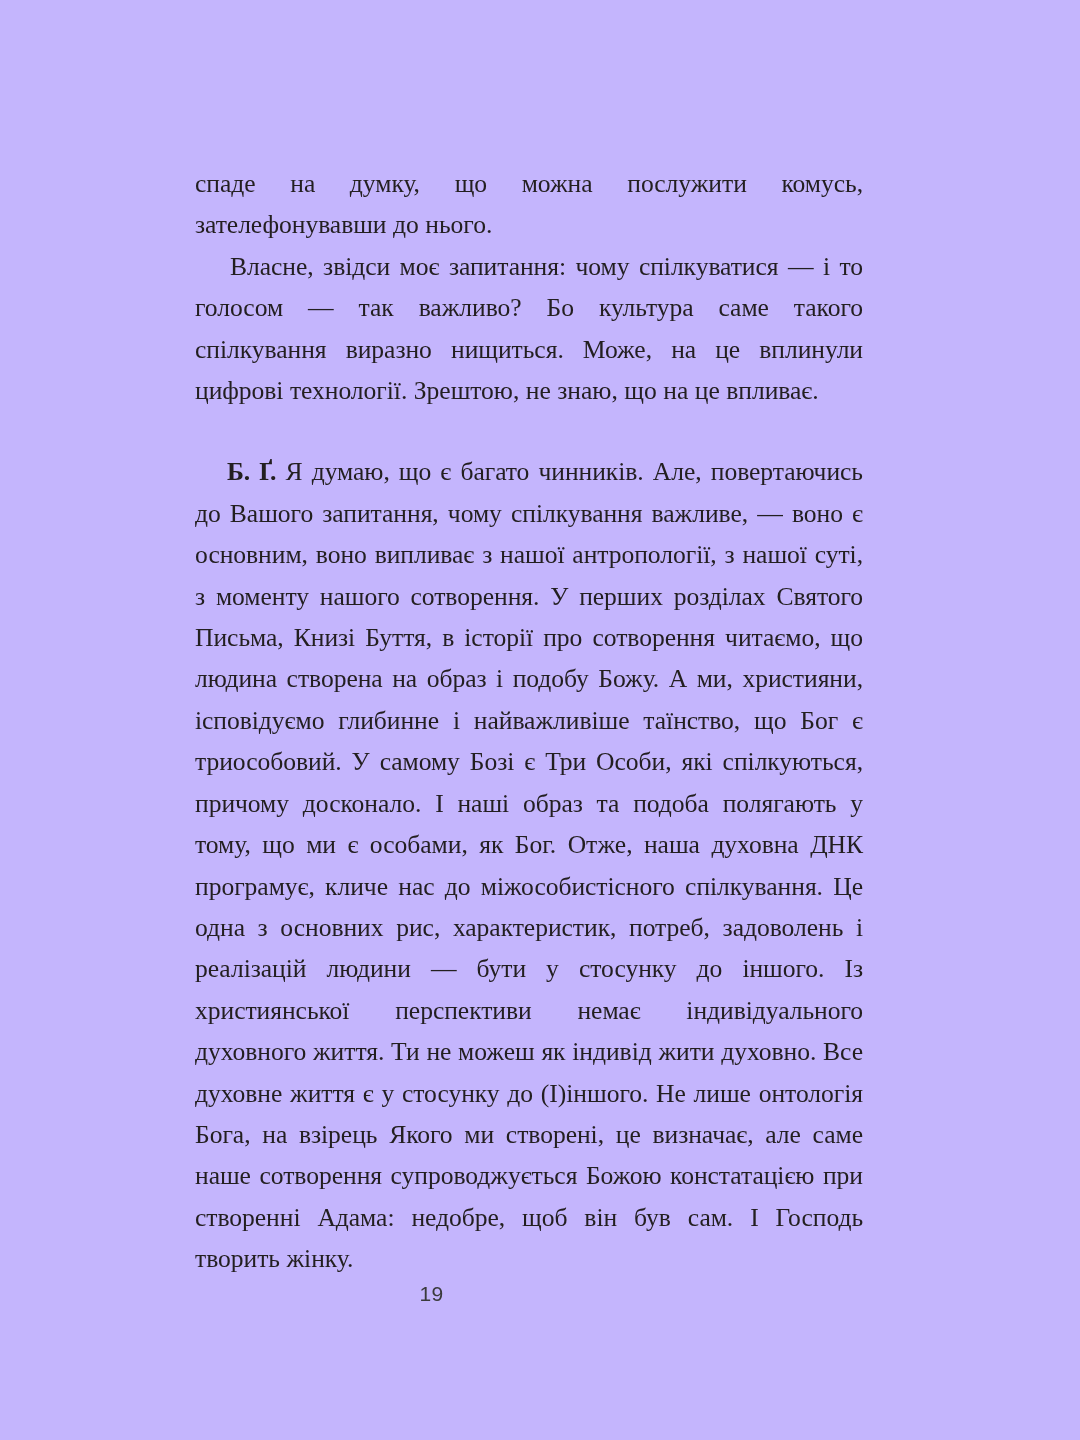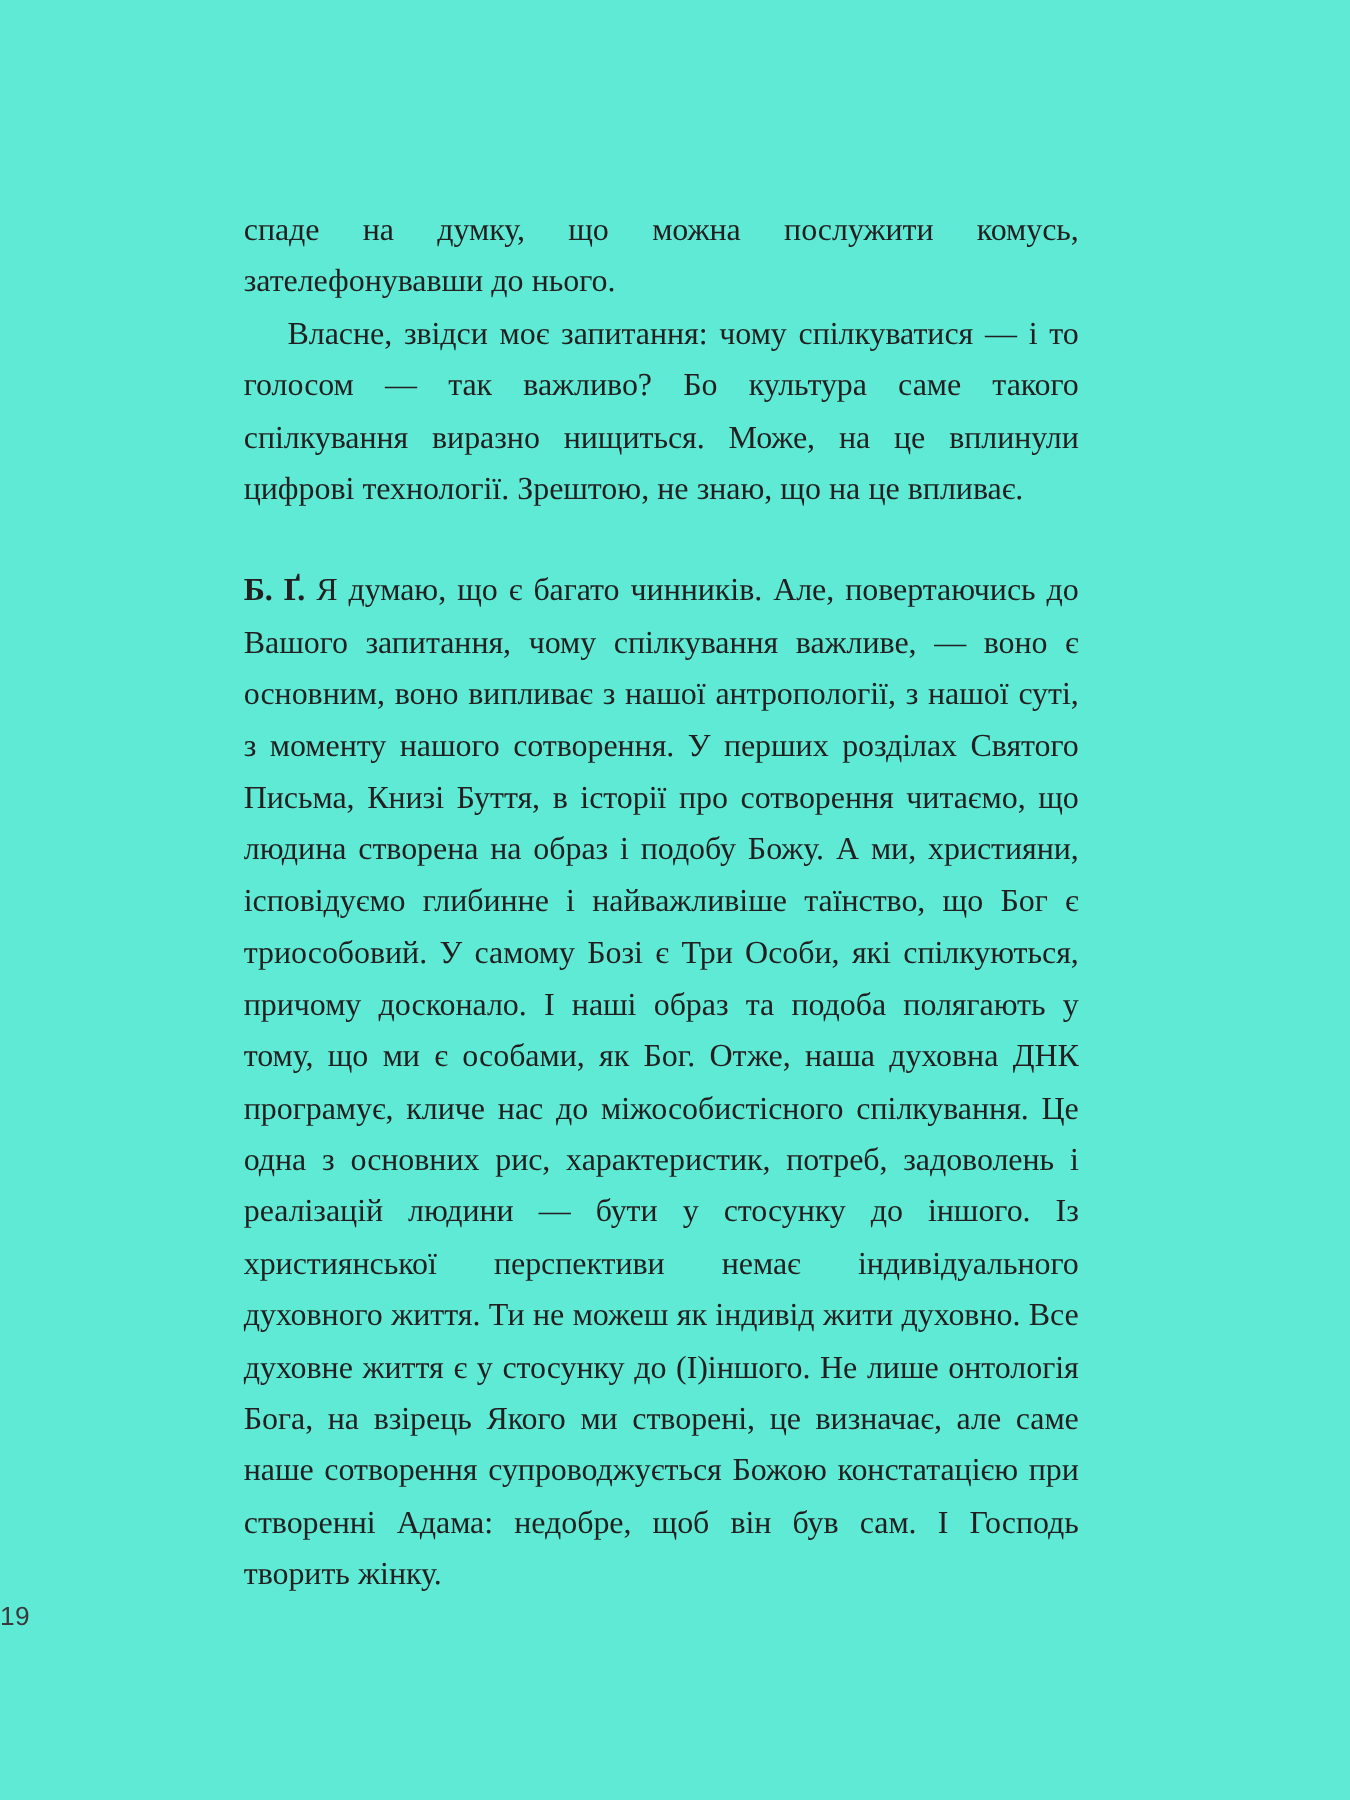--- a/index.html
+++ b/index.html
@@ -13,21 +13,21 @@
     background: #ffffff;
     font-family: "Liberation Serif", "DejaVu Serif", serif;
     color: #231f20;
     overflow: hidden;
   }
 
   .page {
     position: relative;
     width: 1080px;
     height: 1440px;
-    background: #5eead4;
+    background: #c4b5fd;
     box-sizing: border-box;
   }
 
   .text-block {
     position: absolute;
     left: 195px;
     top: 163px;
     width: 668px;
   }
 
@@ -55,28 +55,29 @@
   }
 
   
   p.para.speaker {
     text-indent: 0;
     margin-top: 40px;
   }
 
   .speaker-initials {
     font-weight: bold;
+    margin-left: 32px;
   }
 
   .page-number {
     position: absolute;
     left: 0;
     top: 1281px;
     width: 863px;
-    text-align: left;
+    text-align: center;
     font-size: 21px;
     line-height: 26px;
     color: #3a3a3c;
     font-family: "Liberation Sans", "DejaVu Sans", sans-serif;
     letter-spacing: 0.3px;
   }
 </style>
 </head>
 <body>
 

